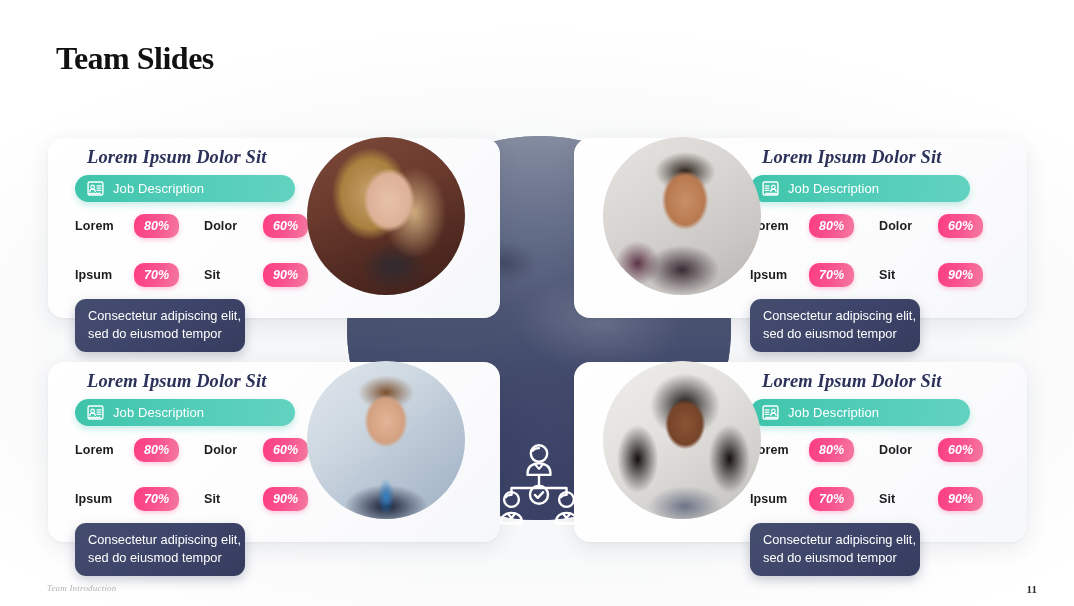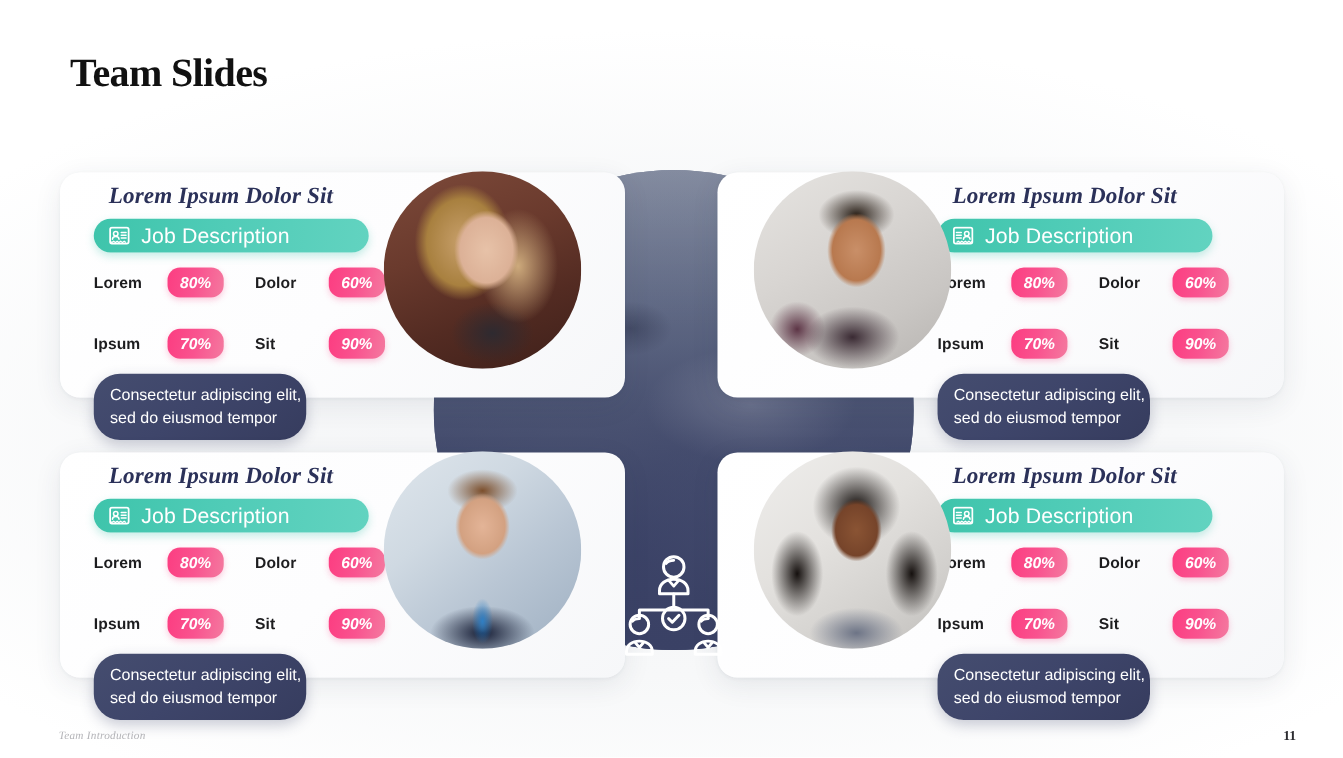--- a/index.html
+++ b/index.html
@@ -186,21 +186,21 @@
     width: 220px;
     height: 27px;
     border-radius: 14px;
     padding: 0 12px;
     background: linear-gradient(95deg, #3ec4ab 0%, #4ecbb6 42%, #62d3c0 100%);
     box-shadow: 0 3px 7px rgba(62,196,171,0.30);
     margin-bottom: 12px;
   }
   .job-pill .jp-icon { width: 17px; height: 15px; flex: 0 0 17px; display: block; }
   .job-pill .jp-label {
-    font-size: 17px;
+    font-size: 13px;
     color: #ffffff;
     letter-spacing: 0.1px;
     line-height: 1;
   }
 
   
   .card-tr .jp-icon, .card-br .jp-icon { transform: scaleX(-1); }
 
   
   .stats {
@@ -236,21 +236,21 @@
     font-weight: bold;
     font-style: italic;
     line-height: 1;
     box-shadow: 0 2px 5px rgba(249,83,143,0.30);
   }
 
   
   .quote {
     width: 170px;
     min-height: 48px;
-    border-radius: 21px;
+    border-radius: 11px;
     background: linear-gradient(145deg, #454d6f 0%, #3e456a 48%, #363c5e 100%);
     box-shadow: 0 4px 11px rgba(50,58,95,0.26);
     padding: 8px 12px 9px 13px;
     color: #ffffff;
     font-size: 12.8px;
     line-height: 18px;
   }
   .quote .ql { display: block; white-space: nowrap; }
 
   

